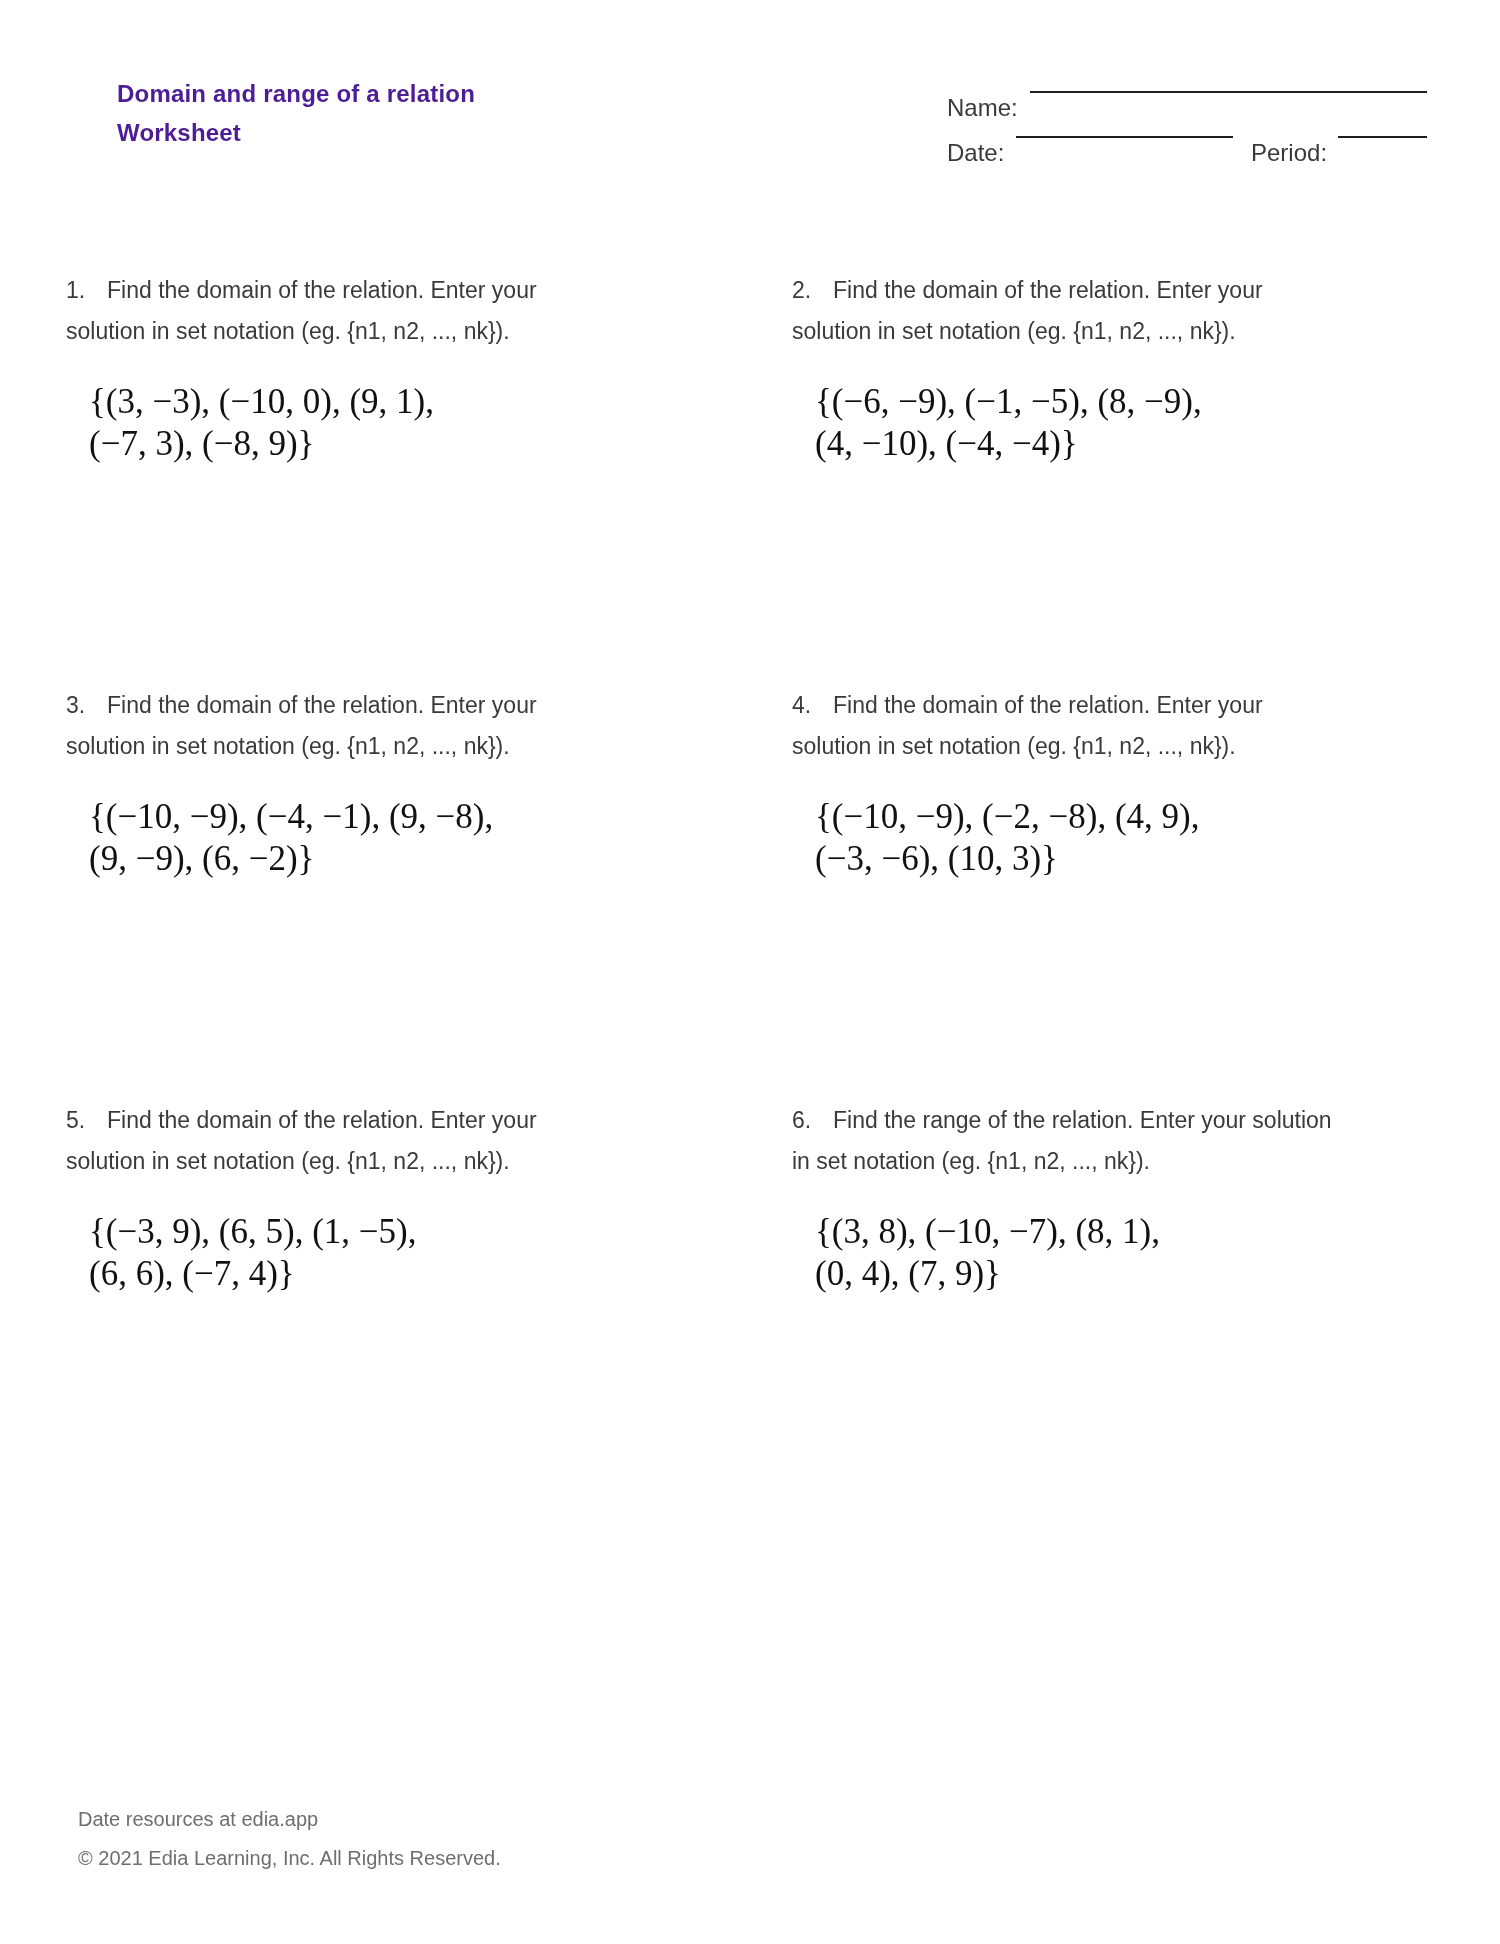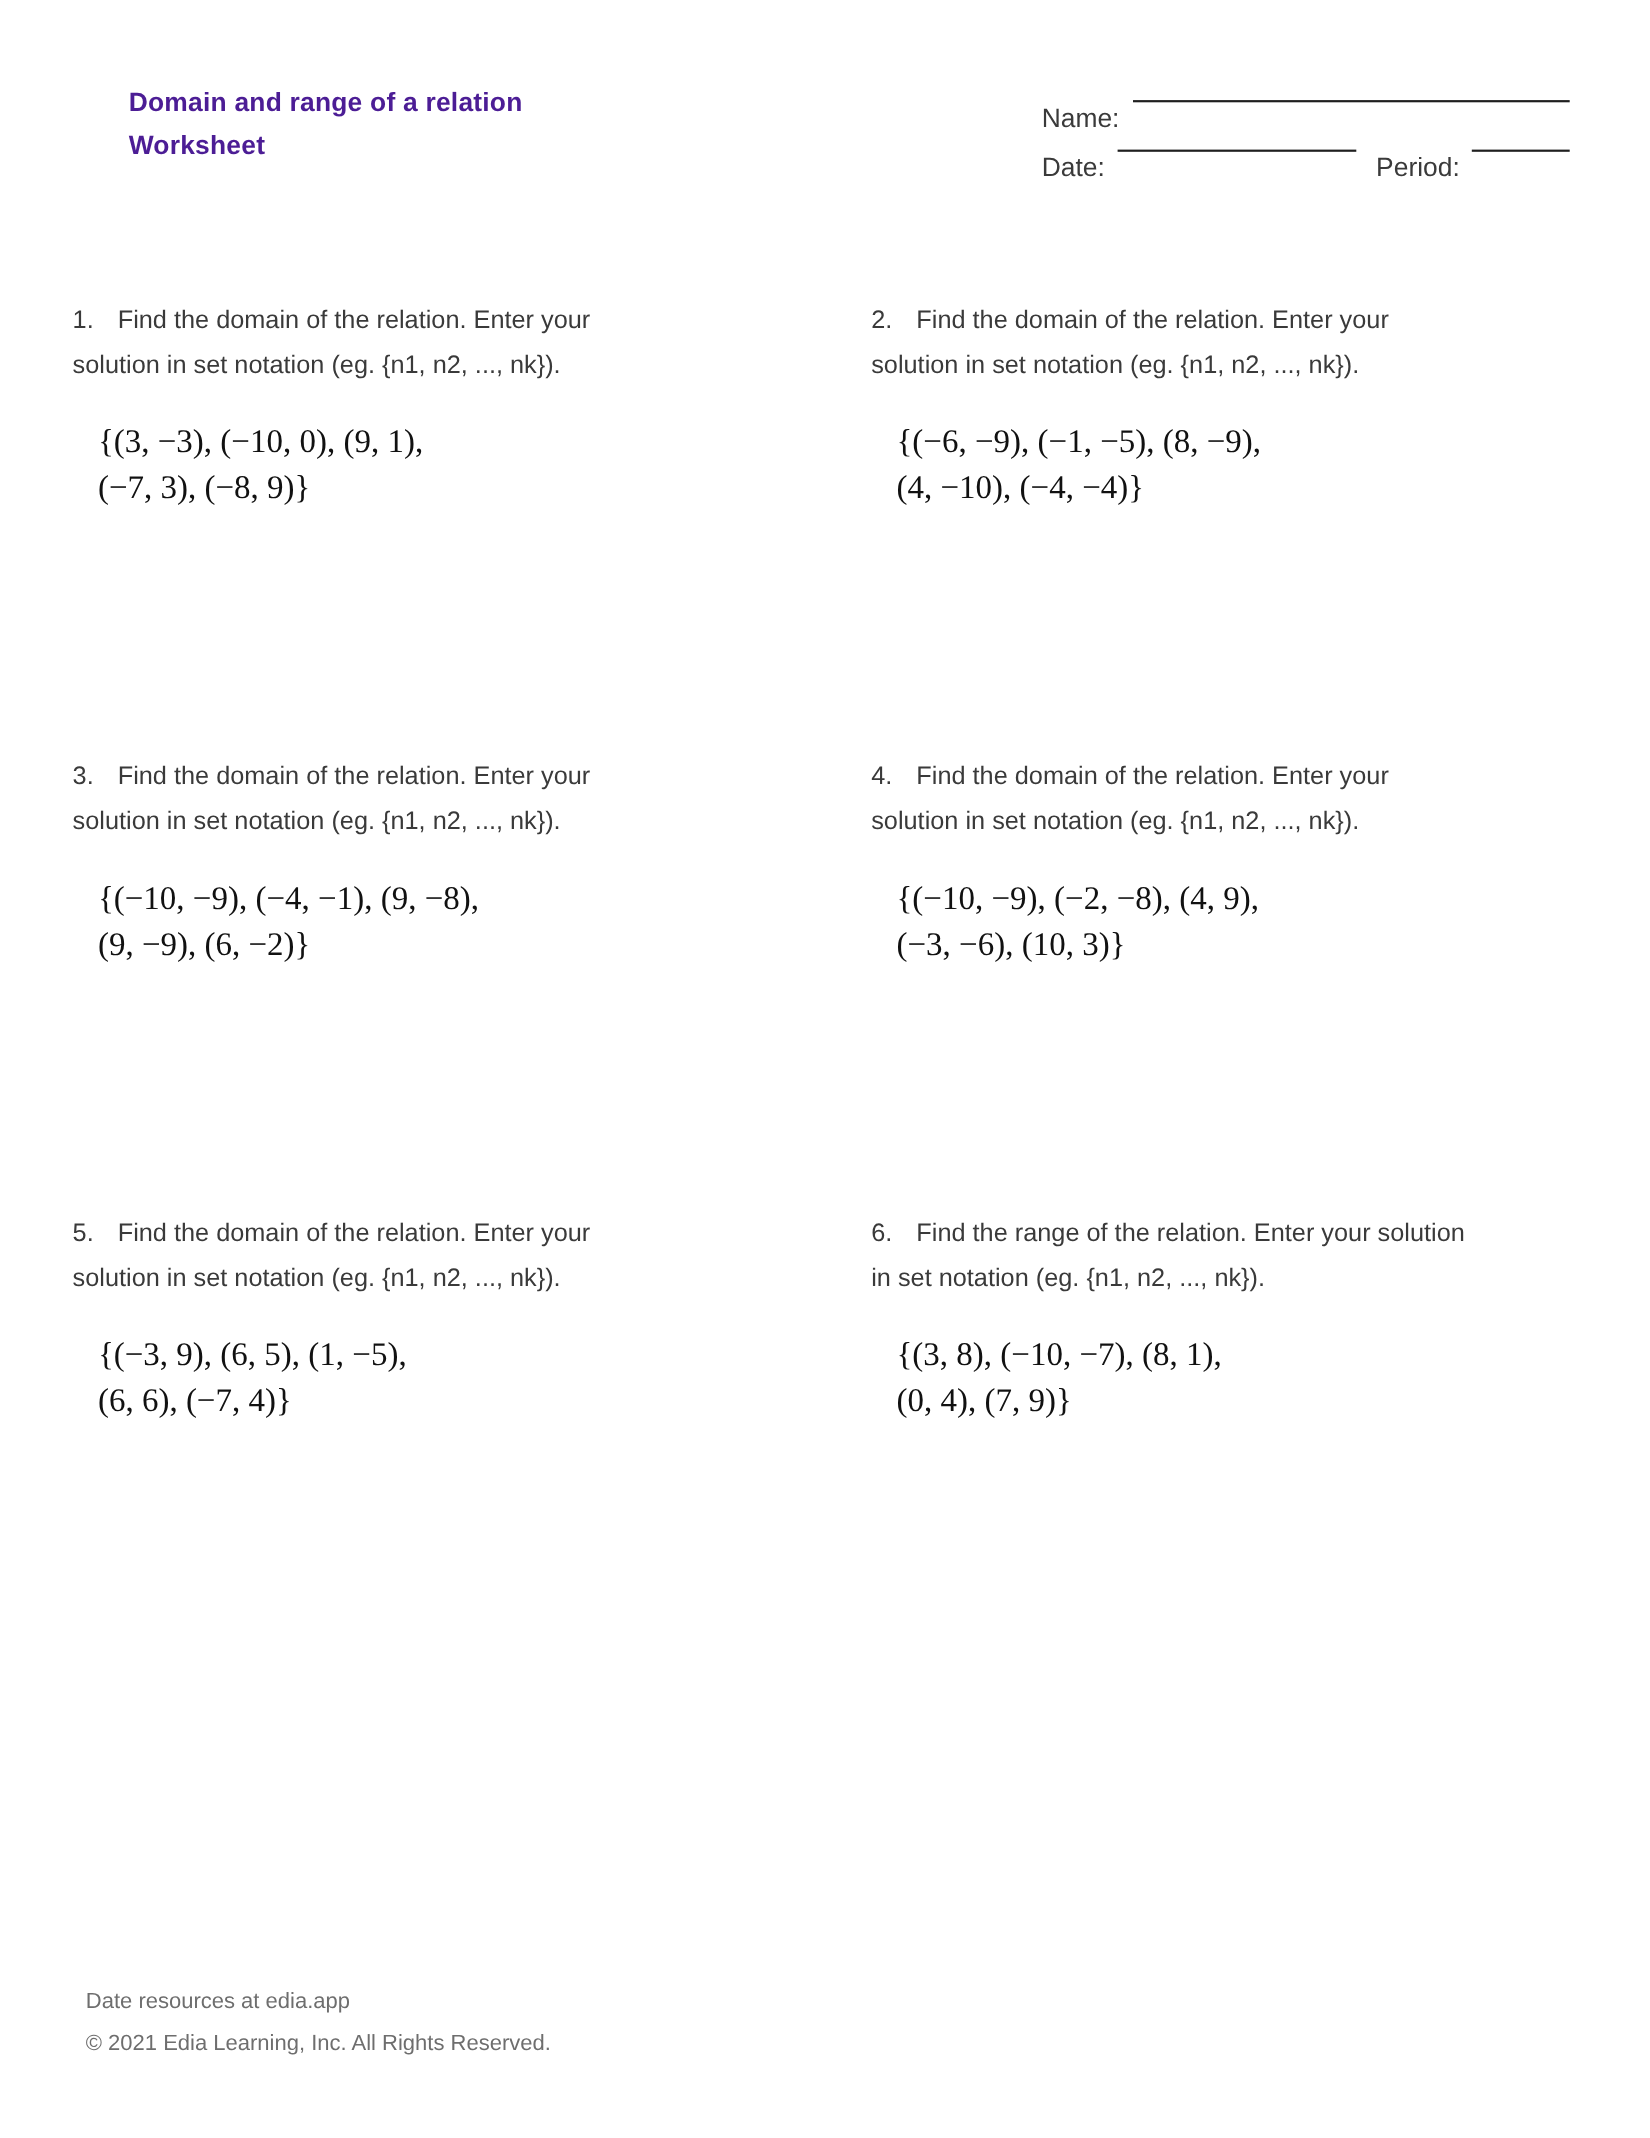--- a/index.html
+++ b/index.html
@@ -46,21 +46,21 @@
     color: #3a3a3a;
   }
   .qline1 { display: flex; }
   .pnum { flex: 0 0 41px; }
   .ptext { flex: 1 1 auto; white-space: nowrap; }
   .qline2 { white-space: nowrap; }
   .math {
     margin-left: 23px;
     margin-top: 29px;
     font-family: "Liberation Serif", "DejaVu Serif", serif;
-    font-size: 30px;
+    font-size: 35px;
     line-height: 42px;
     color: #111111;
     white-space: nowrap;
   }
 
   
   .footer {
     left: 78px;
     top: 1800px;
     font-size: 20px;

